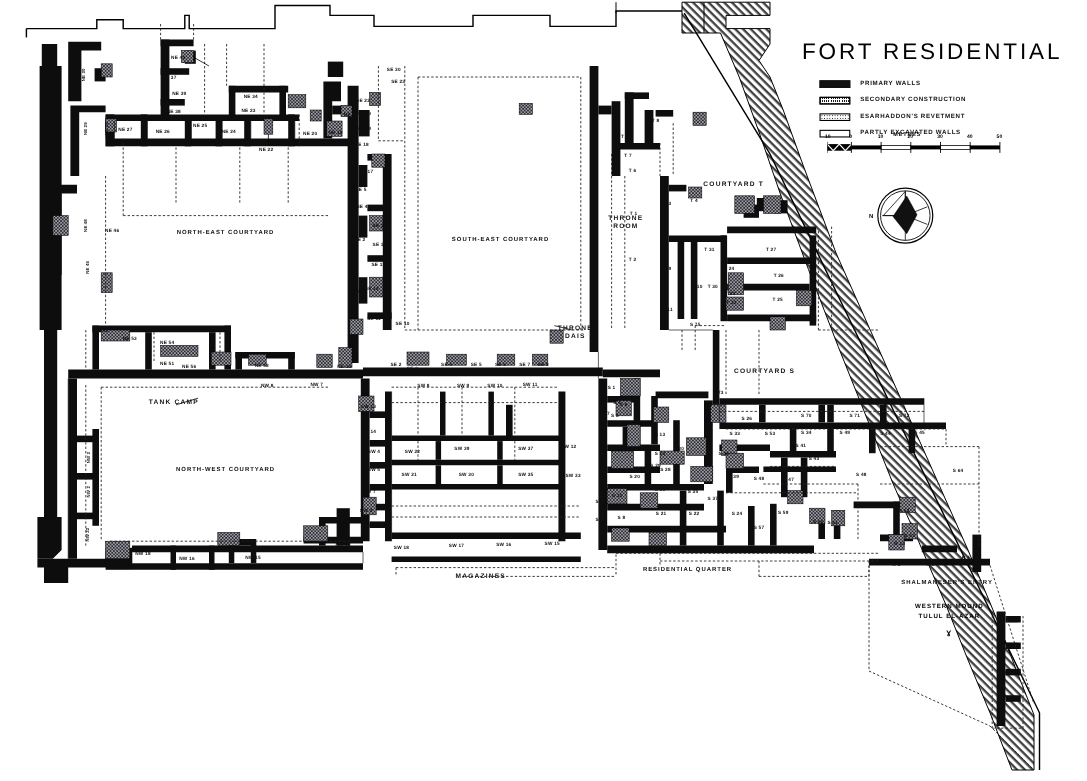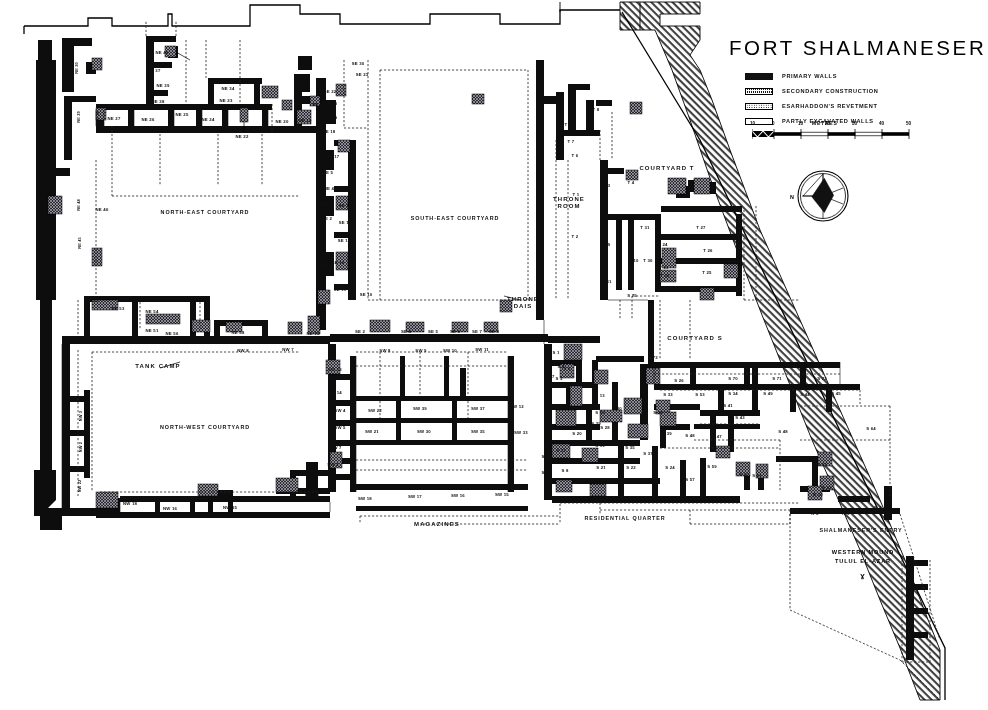--- a/index.html
+++ b/index.html
@@ -374,21 +374,21 @@
     </g>
 
     <g stroke="#000" stroke-width="0.7" fill="none">
       <path d="M520 300 L504 296"></path>
       <path d="M176 52 L190 60"></path>
       <path d="M244 132 L244 122"></path>
       <path d="M160 368 L180 362"></path>
     </g>
   </svg>
 
-  <div class="title" style="left:729px;top:36px;">FORT SHALMANESER</div>
+  <div class="title" style="left:729px;top:36px;">FORT RESIDENTIAL</div>
 
   <div class="legend">
     <div class="lgrow">
       <span class="sw primary"></span>
       <span class="lgtxt">PRIMARY WALLS</span>
     </div>
     <div class="lgrow">
       <span class="sw secondary"></span>
       <span class="lgtxt">SECONDARY CONSTRUCTION</span>
     </div>

